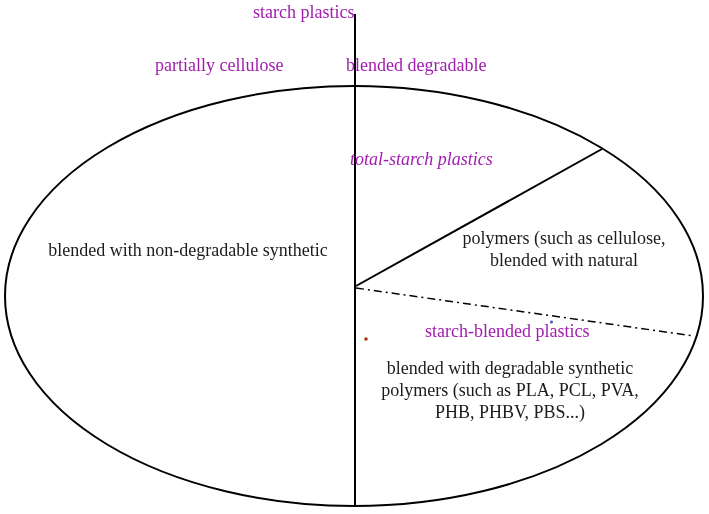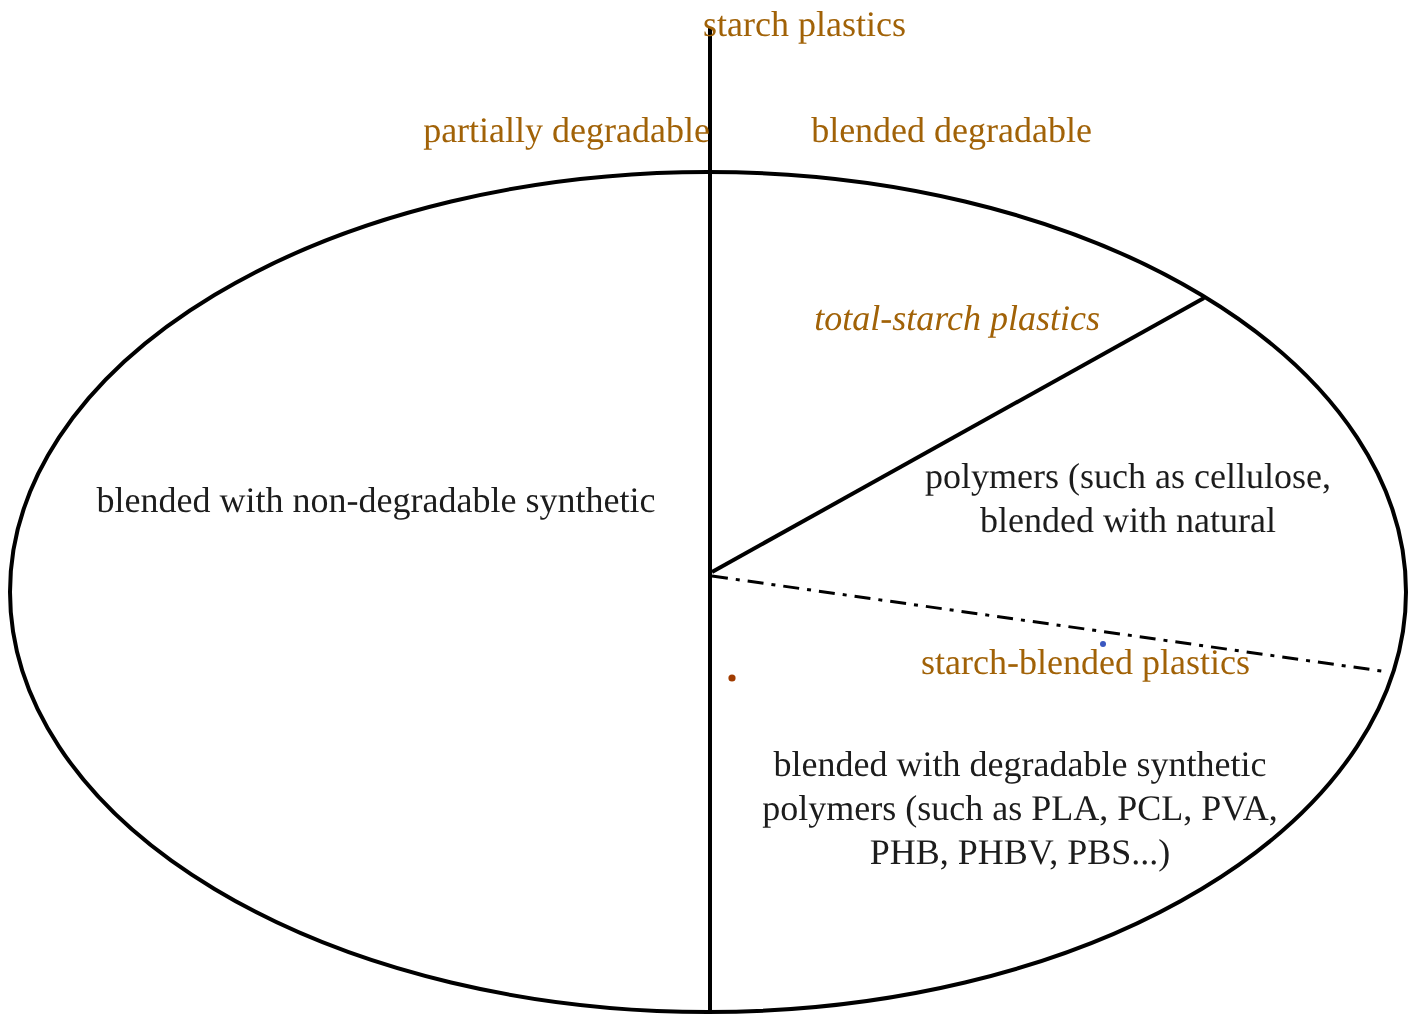--- a/index.html
+++ b/index.html
@@ -18,23 +18,23 @@
   }
   .stage svg {
     position: absolute;
     left: 0;
     top: 0;
   }
   .label {
     position: absolute;
     font-size: 18px;
     line-height: 22px;
-    text-align: right;
+    text-align: left;
     white-space: nowrap;
-    color: #a16207;
+    color: #a21caf;
   }
   .block {
     position: absolute;
     font-size: 18px;
     line-height: 22px;
     text-align: center;
     color: #1c1c1c;
   }
   .block div { white-space: nowrap; }
 </style>
@@ -52,35 +52,35 @@
     <line x1="356" y1="286" x2="602" y2="149" stroke-width="2" stroke="#000000"></line>
 
     <line x1="356" y1="288" x2="694" y2="336" stroke-width="1.5" stroke-dasharray="8 4 2 4" stroke="#000000"></line>
 
     <circle cx="366" cy="339" r="1.8" fill="#a03c00"></circle>
     <circle cx="551.5" cy="322" r="1.5" fill="#3a57c0"></circle>
   </svg>
 
   <div class="label" style="left:253px; top:1px; width:200px;">starch plastics</div>
 
-  <div class="label" style="left:155px; top:54px; width:200px;">partially degradable</div>
+  <div class="label" style="left:155px; top:54px; width:200px;">partially cellulose</div>
   <div class="label" style="left:346px; top:54px; width:200px;">blended degradable</div>
 
   <div class="label" style="left:350px; top:148px; width:200px;font-style:italic;">total-starch plastics</div>
 
   <div class="block" style="left:18px; top:239px; width:340px;">
     <div>blended with non-degradable synthetic</div>
   </div>
 
   <div class="block" style="left:444px; top:227px; width:240px;">
     <div>polymers (such as cellulose,</div>
     <div>blended with natural</div>
   </div>
 
   <div class="label" style="left:425px; top:320px; width:200px;">starch-blended plastics</div>
 
-  <div class="block" style="left:355px; top:371px; width:310px;">
+  <div class="block" style="left:355px; top:357px; width:310px;">
     <div>blended with degradable synthetic</div>
     <div>polymers (such as PLA, PCL, PVA,</div>
     <div>PHB, PHBV, PBS...)</div>
   </div>
 
 </div>
 
 </body></html>

